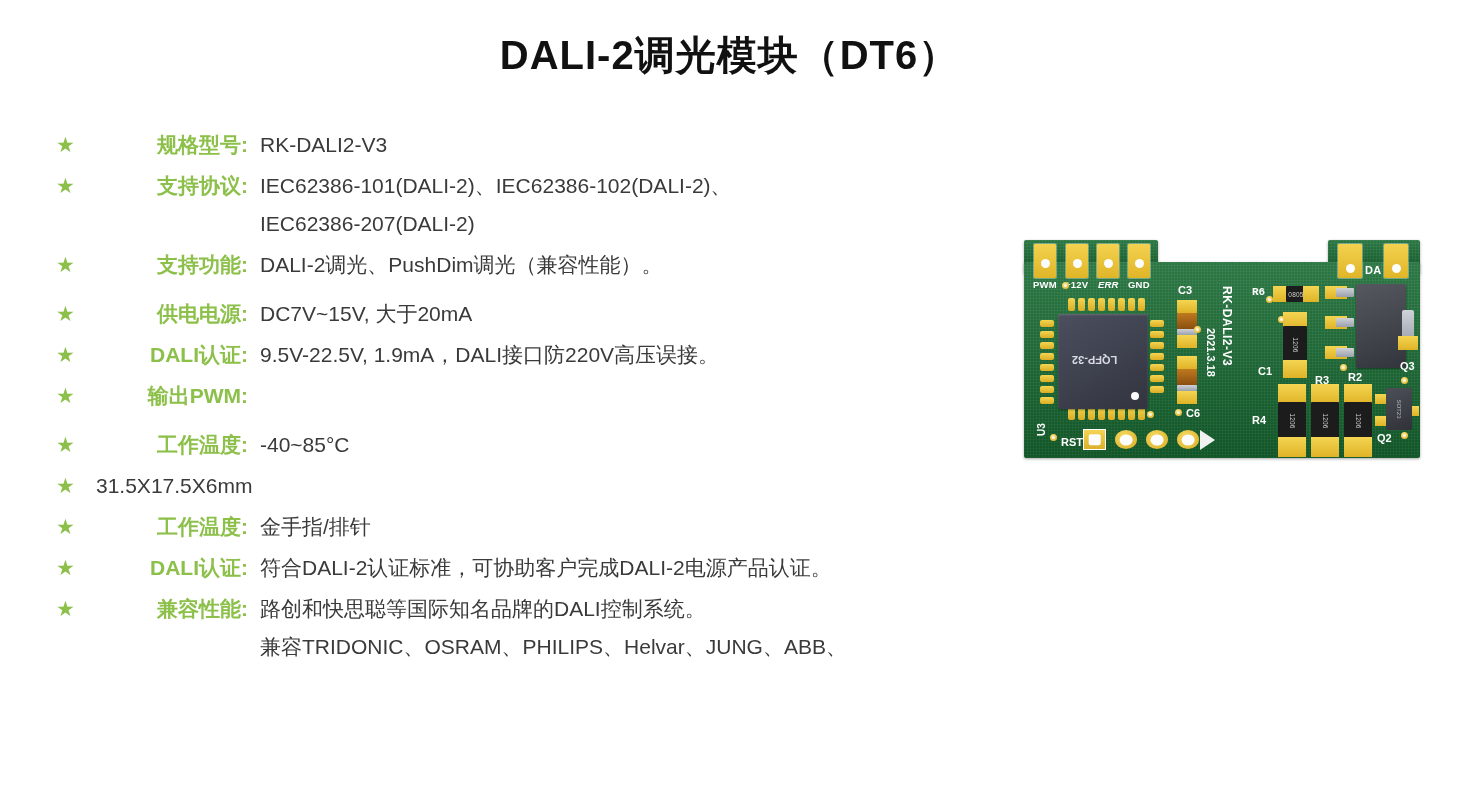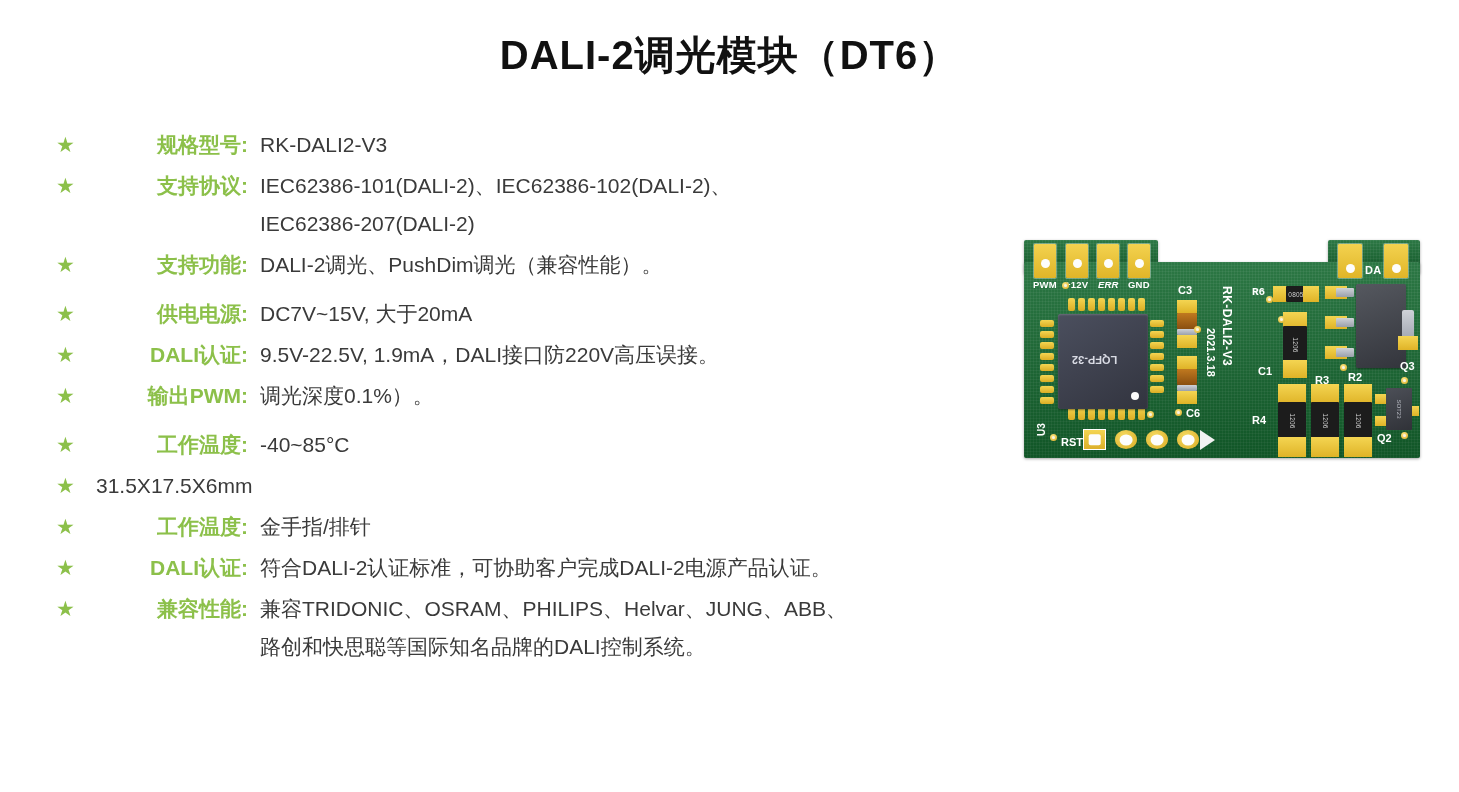--- a/index.html
+++ b/index.html
@@ -204,21 +204,20 @@
       <div class="label">DALI认证:</div>
       <div class="value">
         <span class="cont">9.5V-22.5V, 1.9mA，DALI接口防220V高压误接。</span>
       </div>
     </div>
 
     <div class="spec-row gap">
       <div class="star">★</div>
       <div class="label">输出PWM:</div>
       <div class="value">
-        <span class="cont">调光深度0.1%）。</span>
       </div>
     </div>
 
     <div class="spec-row">
       <div class="star">★</div>
       <div class="label">工作温度:</div>
       <div class="value">
         <span class="cont">-40~85°C</span>
       </div>
     </div>
@@ -243,22 +242,22 @@
       <div class="label">DALI认证:</div>
       <div class="value">
         <span class="cont">符合DALI-2认证标准，可协助客户完成DALI-2电源产品认证。</span>
       </div>
     </div>
 
     <div class="spec-row">
       <div class="star">★</div>
       <div class="label">兼容性能:</div>
       <div class="value">
+        <span class="cont">路创和快思聪等国际知名品牌的DALI控制系统。</span>
         <span class="cont">兼容TRIDONIC、OSRAM、PHILIPS、Helvar、JUNG、ABB、</span>
-        <span class="cont">路创和快思聪等国际知名品牌的DALI控制系统。</span>
       </div>
     </div>
 
   </div>
 
   <div class="pcb-wrap">
     <div class="pcb">
 
       <div class="board" id="board-left"></div>
       <div class="board" id="board-right"></div>

